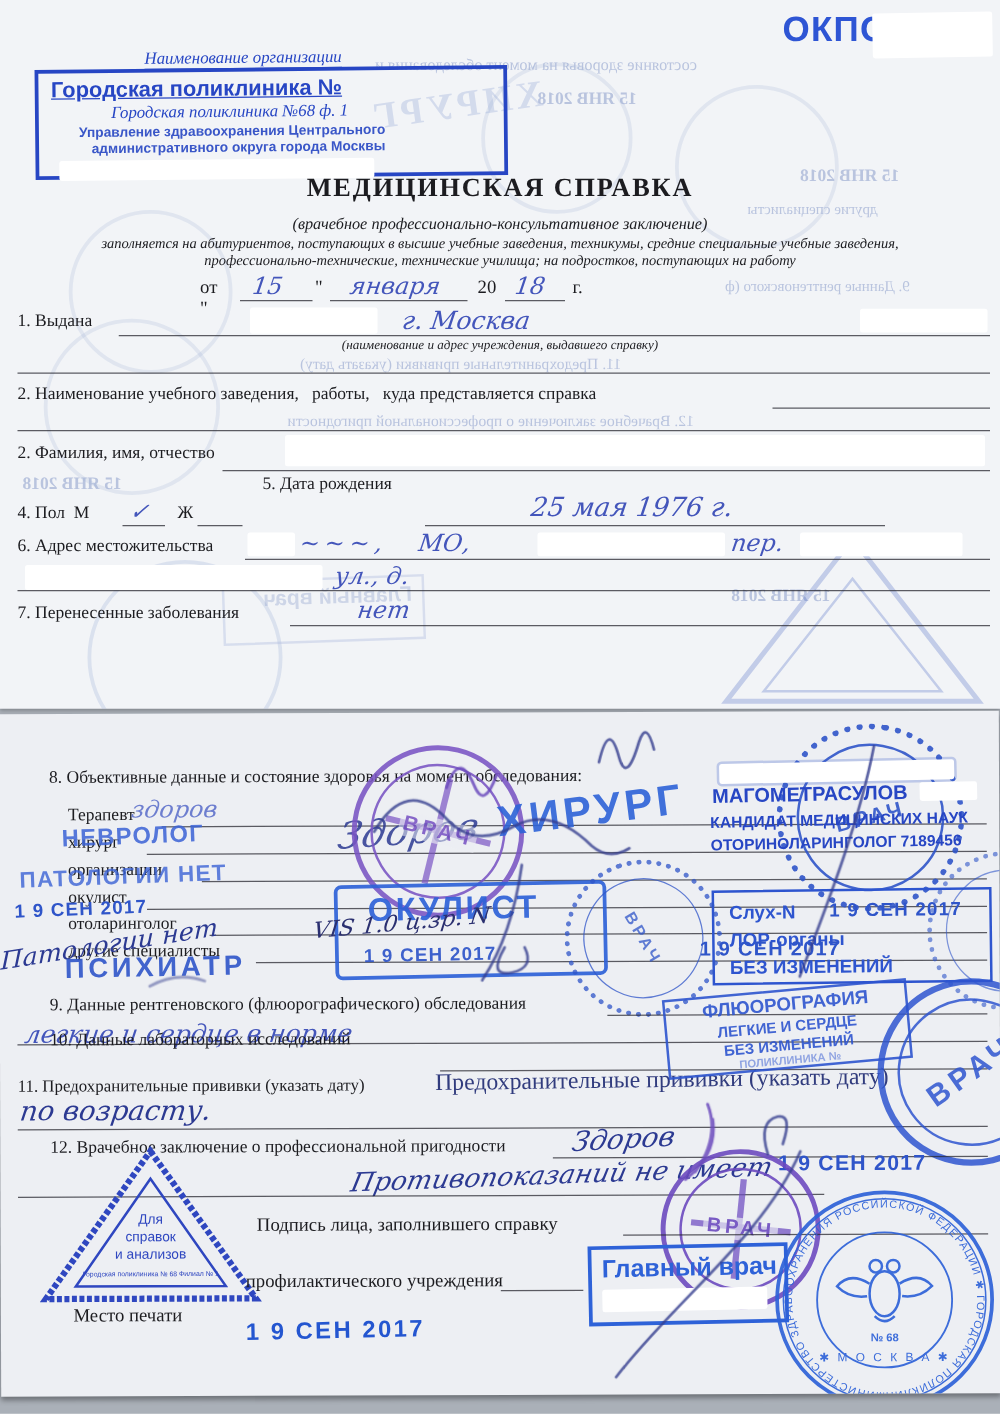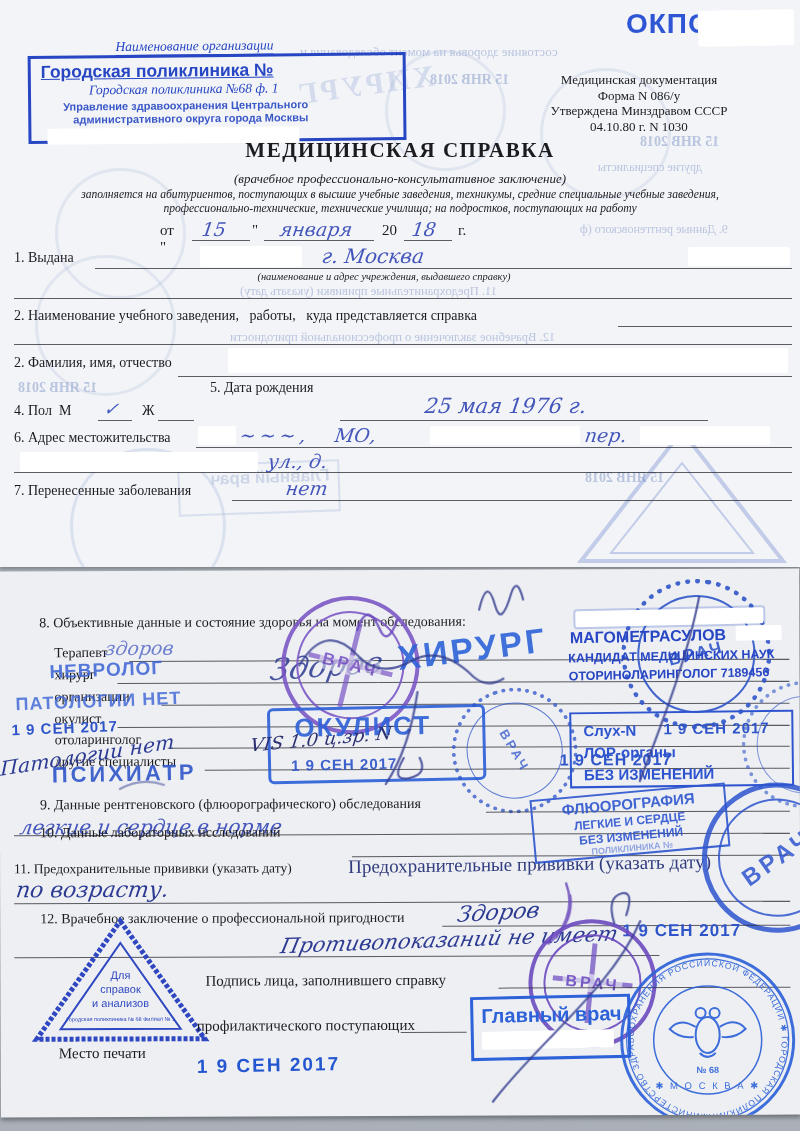--- a/index.html
+++ b/index.html
@@ -62,26 +62,20 @@
       <div class="serif it" style="position:absolute;left:58px;top:24px;font-size:13.5px;color:#2746c4">Городская поликлиника №68 ф. 1</div>
       <div class="sb" style="position:absolute;left:32px;top:42px;font-size:11px;color:#3a57c8">Управление здравоохранения Центрального</div>
       <div class="sb" style="position:absolute;left:42px;top:55px;font-size:11px;color:#3a57c8">административного округа города Москвы</div>
       <div class="redact" style="left:16px;top:70px;width:252px;height:16px"></div>
     </div>
   </div>
 
   <div class="sb" style="position:absolute;left:626px;top:8px;font-size:28px;color:#2e55d4;letter-spacing:1px">ОКПО</div>
   <div class="redact" style="left:698px;top:10px;width:96px;height:36px;transform:rotate(-1deg)"></div>
 
-  <div class="abs serif" style="left:530px;top:72px;width:218px;text-align:center;font-size:13px;line-height:15.5px">
-    <div>Медицинская документация</div>
-    <div>Форма N 086/у</div>
-    <div>Утверждена Минздравом СССР</div>
-    <div>04.10.80 г. N 1030</div>
-  </div>
 
   <div class="abs serif it ctr" style="left:0;top:171px;width:800px;font-size:13px">(врачебное профессионально-консультативное заключение)</div>
   <div class="abs serif ctr" style="left:0;top:138px;width:800px;font-size:21px;font-weight:bold;letter-spacing:1.5px">МЕДИЦИНСКАЯ СПРАВКА</div>
   <div class="abs serif it ctr" style="left:0;top:202px;width:800px;font-size:11.6px">профессионально-технические, технические училища; на подростков, поступающих на работу</div>
   <div class="abs serif it ctr" style="left:0;top:188px;width:800px;font-size:11.6px">заполняется на абитуриентов, поступающих в высшие учебные заведения, техникумы, средние специальные учебные заведения,</div>
 
   <div class="abs" style="left:160px;top:218px;height:24px">
     <span class="serif" style="position:absolute;left:0;top:4px;font-size:15px">от "</span>
     <span class="hw" style="position:absolute;left:42px;top:0;font-size:19px">15</span>
     <span class="line" style="left:32px;top:22px;width:58px"></span>
@@ -92,21 +86,21 @@
     <span class="hw" style="position:absolute;left:252px;top:0;font-size:19px">18</span>
     <span class="line" style="left:244px;top:22px;width:48px"></span>
     <span class="serif" style="position:absolute;left:298px;top:4px;font-size:15px">г.</span>
   </div>
 
   <div class="abs serif" style="left:14px;top:250px;font-size:14px">1. Выдана</div>
   <div class="line" style="left:95px;top:268px;width:697px"></div>
   <div class="hw" style="position:absolute;left:322px;top:244px;font-size:20px">г. Москва</div>
   <div class="redact" style="left:200px;top:246px;width:102px;height:21px"></div>
   <div class="redact" style="left:688px;top:247px;width:102px;height:19px"></div>
-  <div class="abs serif it ctr" style="left:204px;top:271px;width:360px;font-size:10.5px">(наименование и адрес учреждения, выдавшего справку)</div>
+  <div class="abs serif it ctr" style="left:220px;top:271px;width:360px;font-size:10.5px">(наименование и адрес учреждения, выдавшего справку)</div>
   <div class="line" style="left:14px;top:298px;width:778px"></div>
 
   <div class="abs serif" style="left:14px;top:308px;font-size:14px;white-space:pre">2. Наименование учебного заведения,   работы,   куда представляется справка</div>
   <div class="line" style="left:618px;top:326px;width:174px"></div>
   <div class="line" style="left:14px;top:344px;width:778px"></div>
 
   <div class="abs serif" style="left:14px;top:355px;font-size:14px">2. Фамилия, имя, отчество</div>
   <div class="hw" style="position:absolute;left:250px;top:350px;font-size:19px;opacity:.8">&nbsp;</div>
   <div class="redact" style="left:228px;top:348px;width:560px;height:25px"></div>
   <div class="line" style="left:178px;top:376px;width:614px"></div>
@@ -249,21 +243,21 @@
     <polygon points="90,4 174,122 6,122" fill="none" stroke="#2f47c0" stroke-width="5" stroke-dasharray="4,2"></polygon>
     <polygon points="90,26 150,112 30,112" fill="none" stroke="#2f47c0" stroke-width="2"></polygon>
     <text x="90" y="62" text-anchor="middle" font-size="11" fill="#2f47c0">Для</text>
     <text x="90" y="76" text-anchor="middle" font-size="11" fill="#2f47c0">справок</text>
     <text x="90" y="90" text-anchor="middle" font-size="11" fill="#2f47c0">и анализов</text>
     <text x="90" y="104" text-anchor="middle" font-size="5.5" fill="#2f47c0">Городская поликлиника № 68  Филиал № 1</text>
   </svg>
 
   <div class="abs serif" style="left:205px;top:402px;font-size:15px">Подпись лица, заполнившего справку</div>
   <div class="line" style="left:498px;top:418px;width:292px"></div>
-  <div class="abs serif" style="left:196px;top:447px;font-size:15px">профилактического поступающих</div>
+  <div class="abs serif" style="left:196px;top:447px;font-size:15px">профилактического учреждения</div>
   <div class="line" style="left:400px;top:462px;width:66px"></div>
 
   <div class="box-stamp" style="left:470px;top:426px;width:160px;height:64px;border:3px solid #2e62d8;transform:rotate(-1deg)">
     <span class="sb" style="position:absolute;left:8px;top:5px;font-size:20px;color:#2e62d8">Главный врач</span>
     <div class="redact" style="left:8px;top:32px;width:132px;height:18px"></div>
   </div>
 
   <svg class="abs" style="left:616px;top:380px;opacity:.92" width="182" height="182">
     <defs>
         <path id="arcTop" d="M 91 165 A 74 74 0 1 1 91.01 165"></path>

